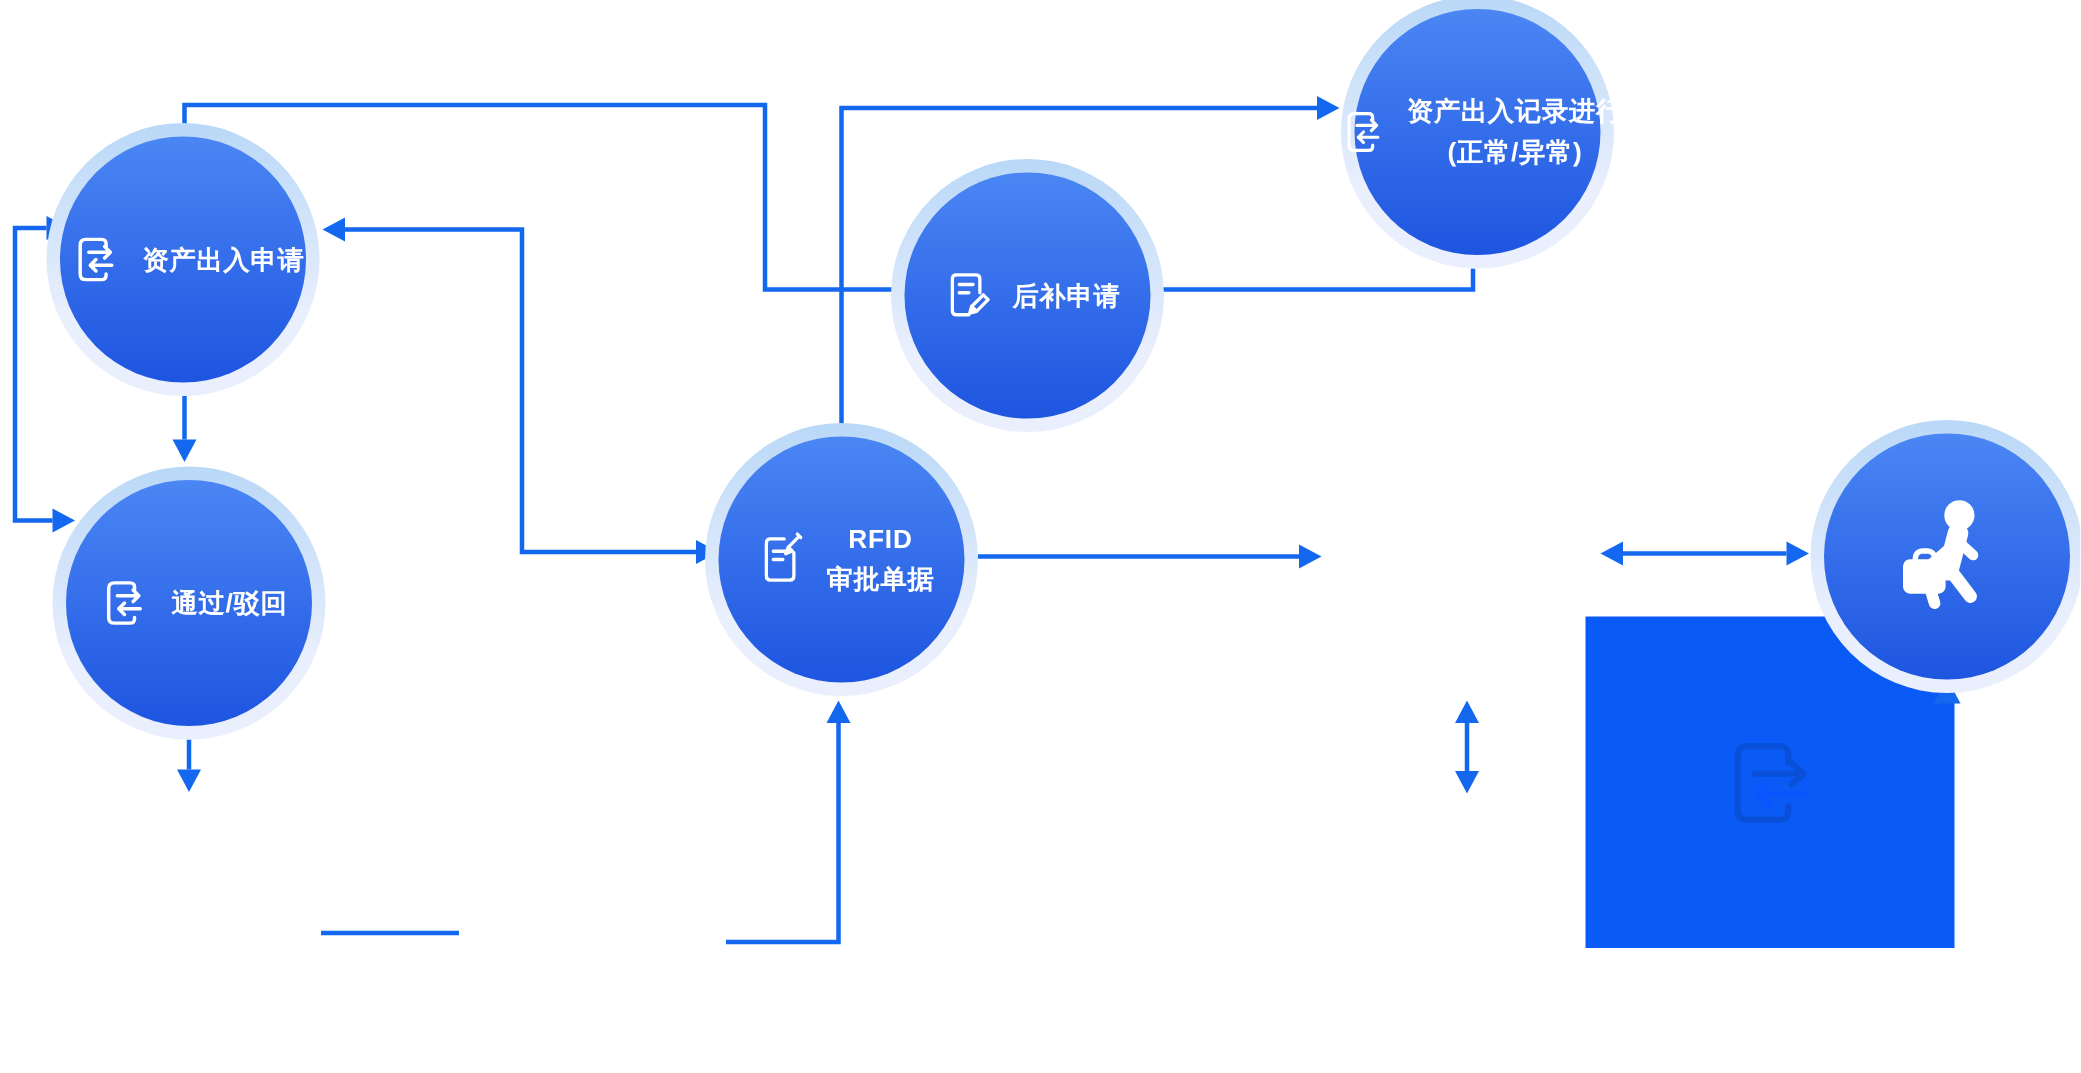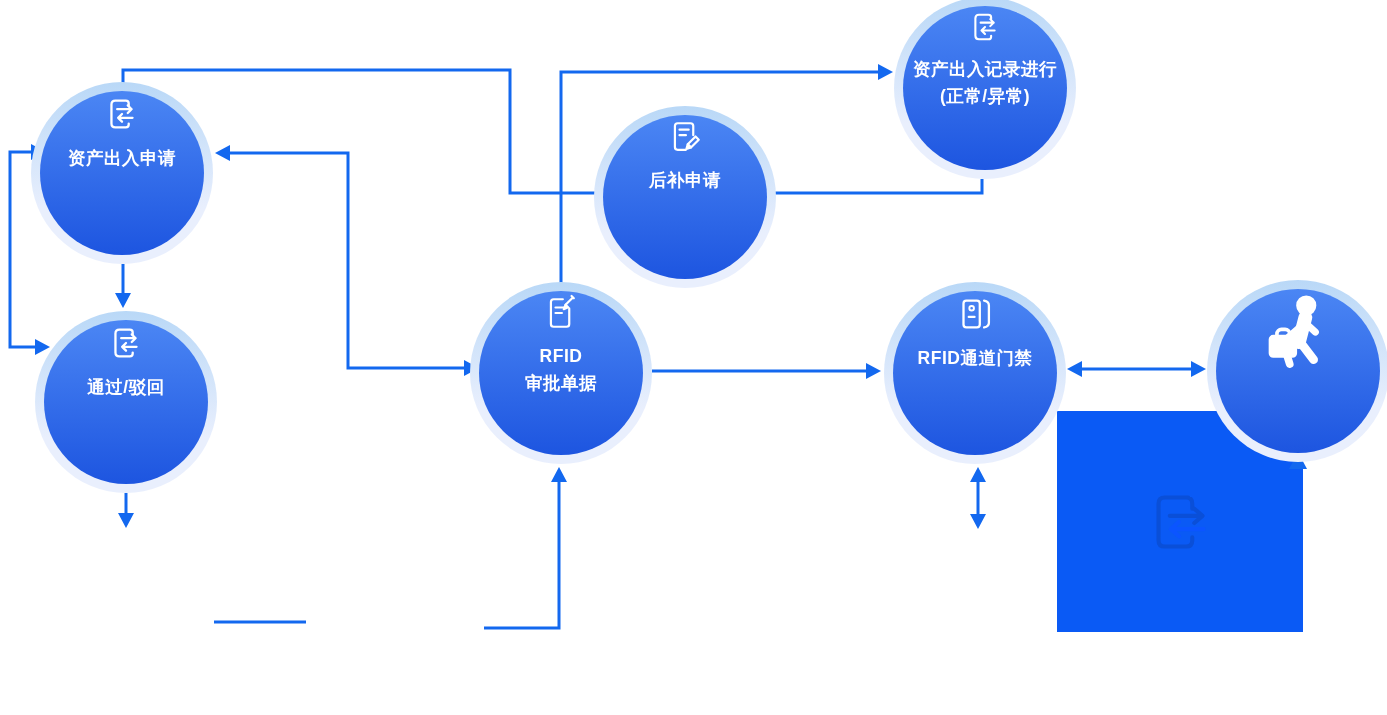--- a/index.html
+++ b/index.html
@@ -13,21 +13,21 @@
   #edges{position:absolute;left:0;top:0;width:1387px;height:715px;z-index:2;}
   .edge{stroke:var(--edge);stroke-width:3;fill:none;}
   .head{fill:var(--edge);stroke:none;}
   .square{position:absolute;left:1057px;top:411px;width:246px;height:221px;
           background:var(--square);z-index:1;display:flex;align-items:center;justify-content:center;}
   .node{position:absolute;width:182px;height:182px;border-radius:50%;z-index:3;
         background:linear-gradient(180deg,var(--halo_top) 0%,var(--halo_bottom) 70%);
         display:flex;align-items:center;justify-content:center;}
   .circle{width:164px;height:164px;border-radius:50%;
         background:linear-gradient(180deg,var(--node_top) 0%,var(--node_bottom) 100%);
-        display:flex;flex-direction:column;align-items:center;gap:8px;}
+        display:flex;flex-direction:row;align-items:center;justify-content:center;gap:8px;}
   .icon{display:block;line-height:0;}
   .icon svg{stroke:#ffffff;}
   .label{color:#ffffff;font-size:17.5px;font-weight:600;text-align:center;
          line-height:27px;letter-spacing:0.5px;}
   .label span{display:block;white-space:nowrap;}
 </style>
 </head>
 <body>
 
 <div class="stage">
@@ -148,36 +148,20 @@
           <path d="M35 28 h-15 m4 -4 l-4 4 4 4"></path>
         </svg>
       </span>
       <div class="label">
         <span>资产出入记录进行</span>
           <span>(正常/异常)</span>
       </div>
     </div>
   </div>
 
-  <div class="node" style="left:884px;top:282px">
-    <div class="circle">
-      <span class="icon">
-        <svg width="46" height="46" viewBox="0 0 48 48" fill="none" stroke-width="2.4" stroke-linecap="round" stroke-linejoin="round">
-          <rect x="12" y="10" width="17" height="28" rx="3"></rect>
-          <circle cx="20.5" cy="18" r="2.4" stroke-width="2"></circle>
-          <line x1="17.5" y1="27" x2="23.5" y2="27"></line>
-          <path d="M33.5 10 q5 1 5 5 v18 q0 4 -5 5"></path>
-        </svg>
-      </span>
-      <div class="label">
-        <span>RFID通道门禁</span>
-          <span></span>
-      </div>
-    </div>
-  </div>
 
 
   <div class="node" style="left:1207px;top:280px">
     <div class="circle">
       <span class="icon">
         <svg width="88" height="88" viewBox="0 0 48 48" fill="#ffffff" stroke="none">
           <circle cx="28.5" cy="9" r="5"></circle>
           <line x1="28" y1="15.5" x2="24.5" y2="29" stroke="#ffffff" stroke-width="7.5" stroke-linecap="round"></line>
           <line x1="27.5" y1="18" x2="33.5" y2="23.5" stroke="#ffffff" stroke-width="3.8" stroke-linecap="round"></line>
           <line x1="26.5" y1="19.5" x2="18.5" y2="26.5" stroke="#ffffff" stroke-width="3.8" stroke-linecap="round"></line>

